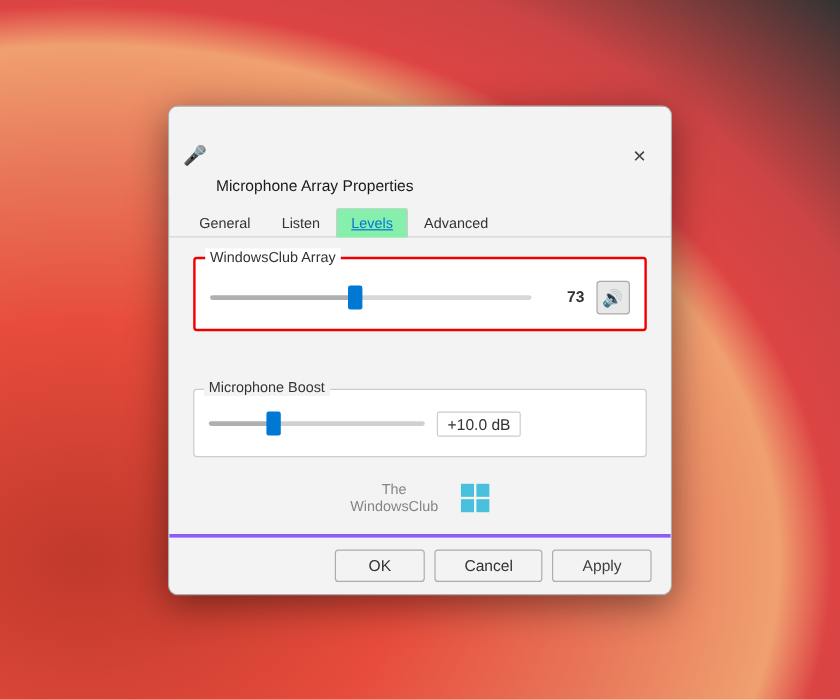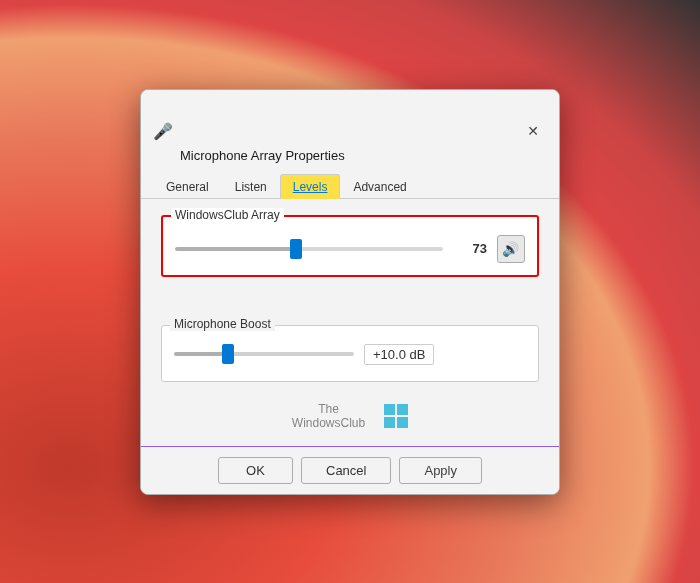--- a/index.html
+++ b/index.html
@@ -78,21 +78,21 @@
       cursor: pointer;
       border: 1px solid transparent;
       border-bottom: none;
       border-radius: 3px 3px 0 0;
       background: transparent;
       position: relative;
       top: 1px;
     }
 
     .tab.active {
-      background: #fde047;
+      background: #86efac;
       border-color: #ccc;
       border-bottom-color: #f3f3f3;
       color: #000;
     }
 
     .tab.highlighted {
       color: #0078d4;
       text-decoration: underline;
     }
 
@@ -248,24 +248,24 @@
       text-align: center;
     }
 
     .watermark-logo {
       width: 24px;
       height: 24px;
     }
 
     .footer {
       display: flex;
-      justify-content: center;
+      justify-content: flex-end;
       gap: 8px;
       padding: 10px 16px;
-      border-top: 1px solid #8b5cf6;
+      border-top: 3px solid #8b5cf6;
       background: #f3f3f3;
     }
 
     .btn {
       padding: 5px 24px;
       font-size: 13px;
       border-radius: 3px;
       cursor: pointer;
       border: 1px solid #adadad;
       background: #f3f3f3;

